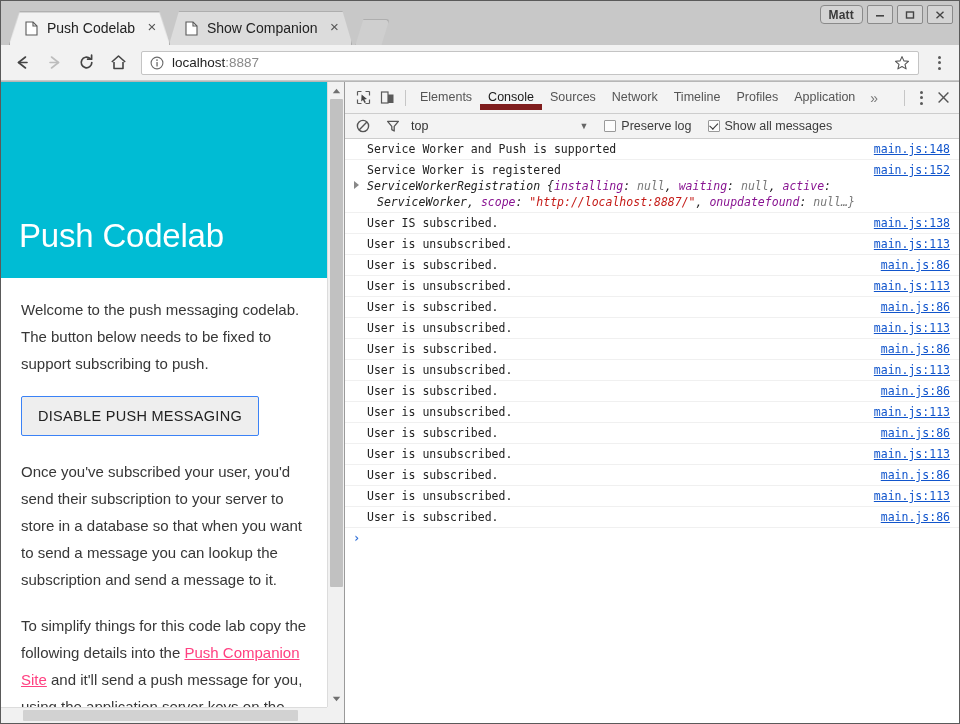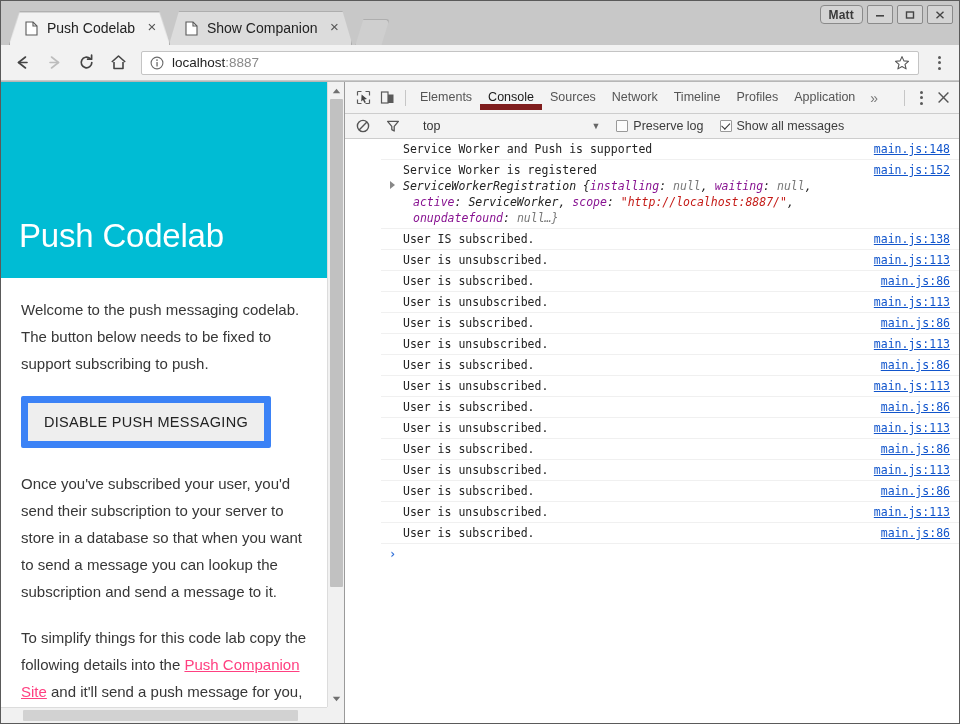--- a/index.html
+++ b/index.html
@@ -235,21 +235,21 @@
   .page-body p {
     font-size: 15px;
     line-height: 27px;
     color: #373737;
     margin-bottom: 19px;
   }
   .page-body p.tight { margin-bottom: 17px; }
   .btn-push {
     display: inline-block;
     background: #eeeeee;
-    border: 7px solid #3b82f6;
+    border: 1px solid #3b82f6;
     border-radius: 2px;
     padding: 11px 16px;
     font-size: 14.5px;
     letter-spacing: .3px;
     color: #222;
     margin: 2px 0 22px 0;
     cursor: pointer;
   }
   .page-link { color: #ff4081; text-decoration: underline; cursor: pointer; }
 
@@ -356,21 +356,21 @@
     background: #f3f3f3;
     border-bottom: 1px solid #cdcdcd;
     display: flex;
     align-items: center;
     padding: 0 8px 0 6px;
     gap: 6px;
     font-size: 12.5px;
     color: #3c3c3c;
     flex: 0 0 auto;
   }
-  .ctx-label { margin-left: 12px; color: #333; }
+  .ctx-label { margin-left: 0; color: #333; }
   .ctx-caret { margin-left: 145px; color: #666; font-size: 9px; }
   .chk-wrap { display: flex; align-items: center; gap: 5px; cursor: pointer; margin-left: 10px; }
   .chk {
     width: 12px; height: 12px;
     border: 1px solid #999;
     background: #fcfcfc;
     border-radius: 1px;
     display: flex; align-items: center; justify-content: center;
     flex: 0 0 auto;
   }
@@ -382,21 +382,20 @@
     transform: rotate(43deg) translate(-0.5px, -1px);
   }
 
   .console {
     flex: 1;
     overflow: hidden;
     position: relative;
     font-family: "DejaVu Sans Mono", monospace;
     font-size: 11.5px;
     background: #fff;
-    padding-left: 36px;
   }
   .log-row {
     display: flex;
     align-items: flex-start;
     border-bottom: 1px solid #f0f0f0;
     padding: 2px 9px 2px 22px;
     min-height: 19px;
     position: relative;
     color: #222;
   }

